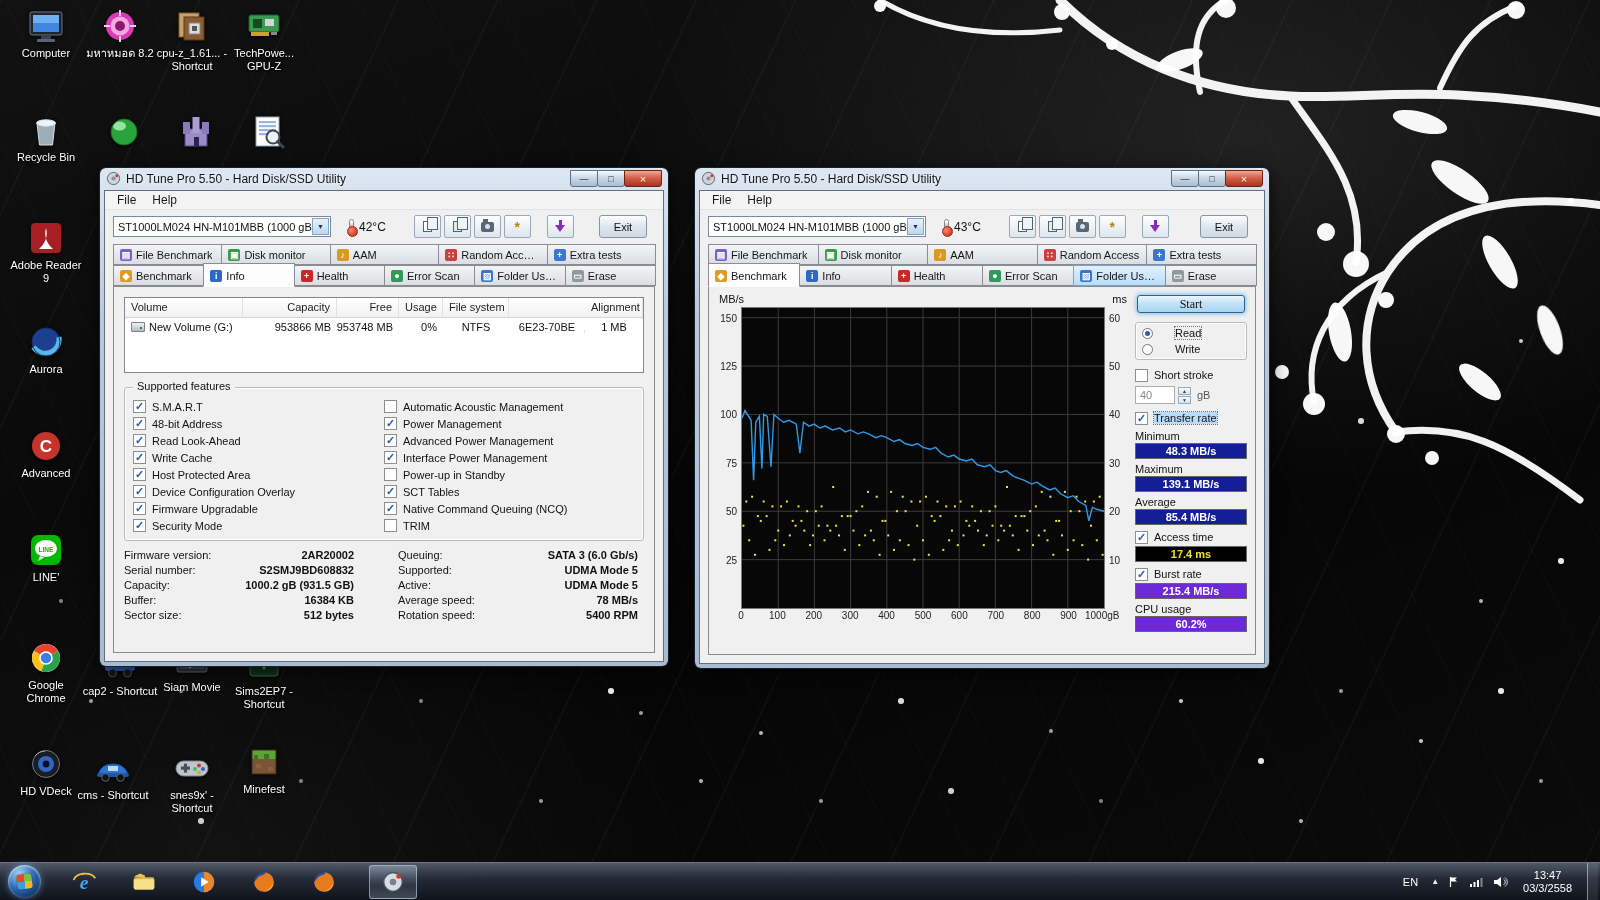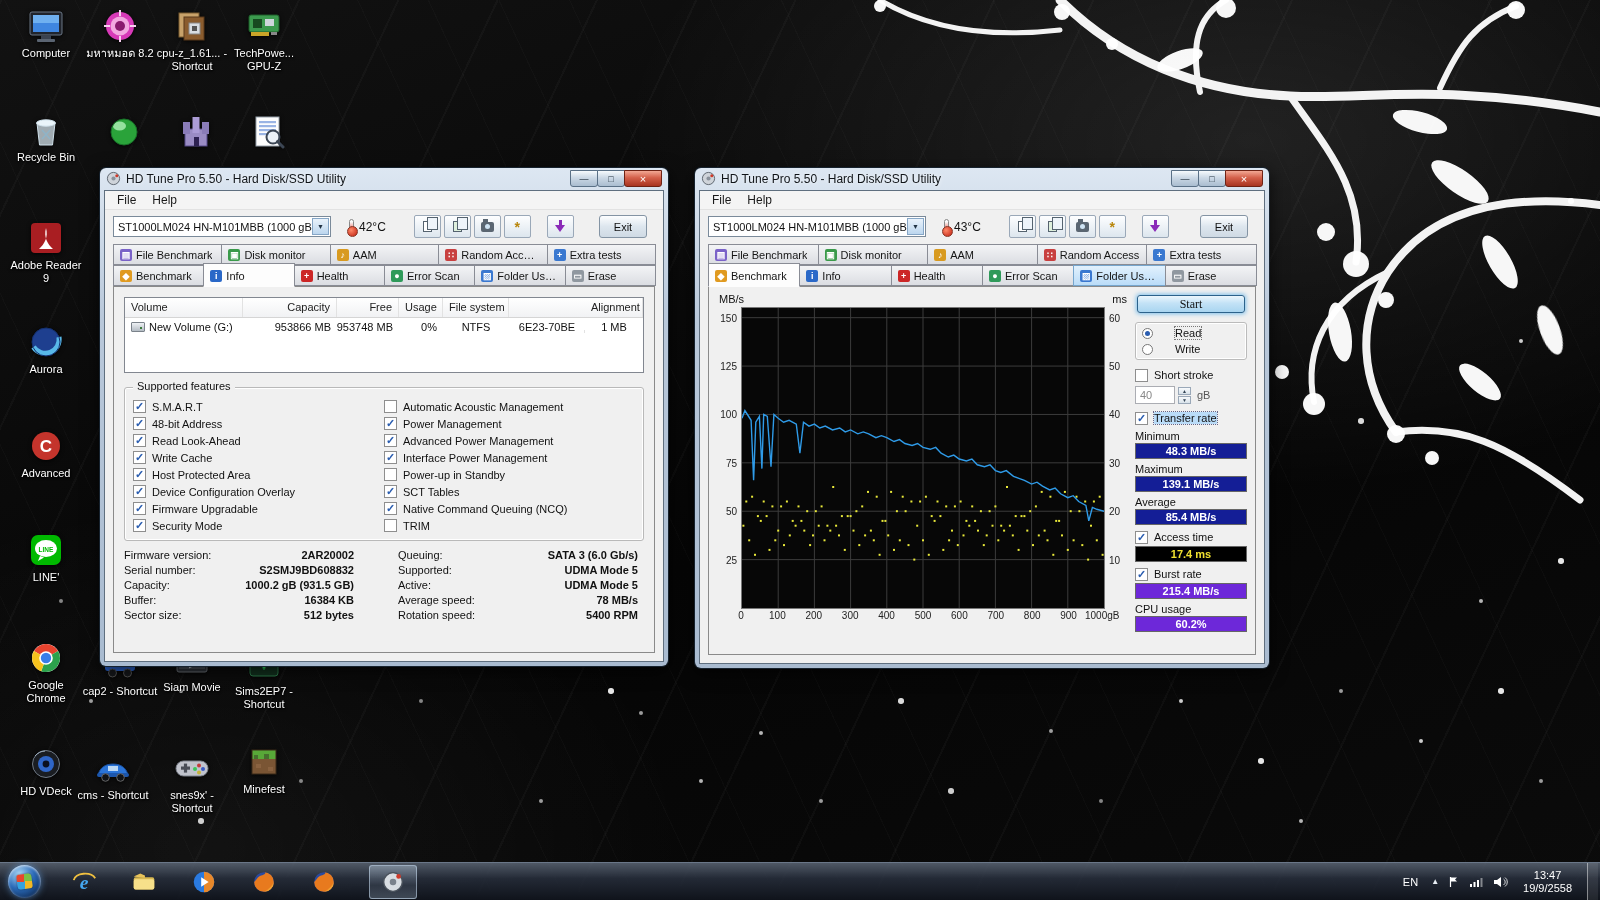--- a/index.html
+++ b/index.html
@@ -1057,18 +1057,18 @@
           </svg>
         </span>
       <span class="tray-ic">
           <svg width="15" height="12" viewBox="0 0 15 12">
             <path d="M1 4 h3 l4 -3 v10 l-4 -3 H1 z" fill="#fff"></path>
             <path d="M10.5 3 a3.5 3.5 0 0 1 0 6 M12 1.5 a5.5 5.5 0 0 1 0 9" stroke="#fff" fill="none" opacity="0.8"></path>
           </svg>
         </span>
       <div class="clock">
         <div>13:47</div>
-        <div>19/9/2558</div>
+        <div>03/3/2558</div>
       </div>
       <div class="show-desktop"></div>
     </div>
   </div>
 </div>
 
 </body></html>

